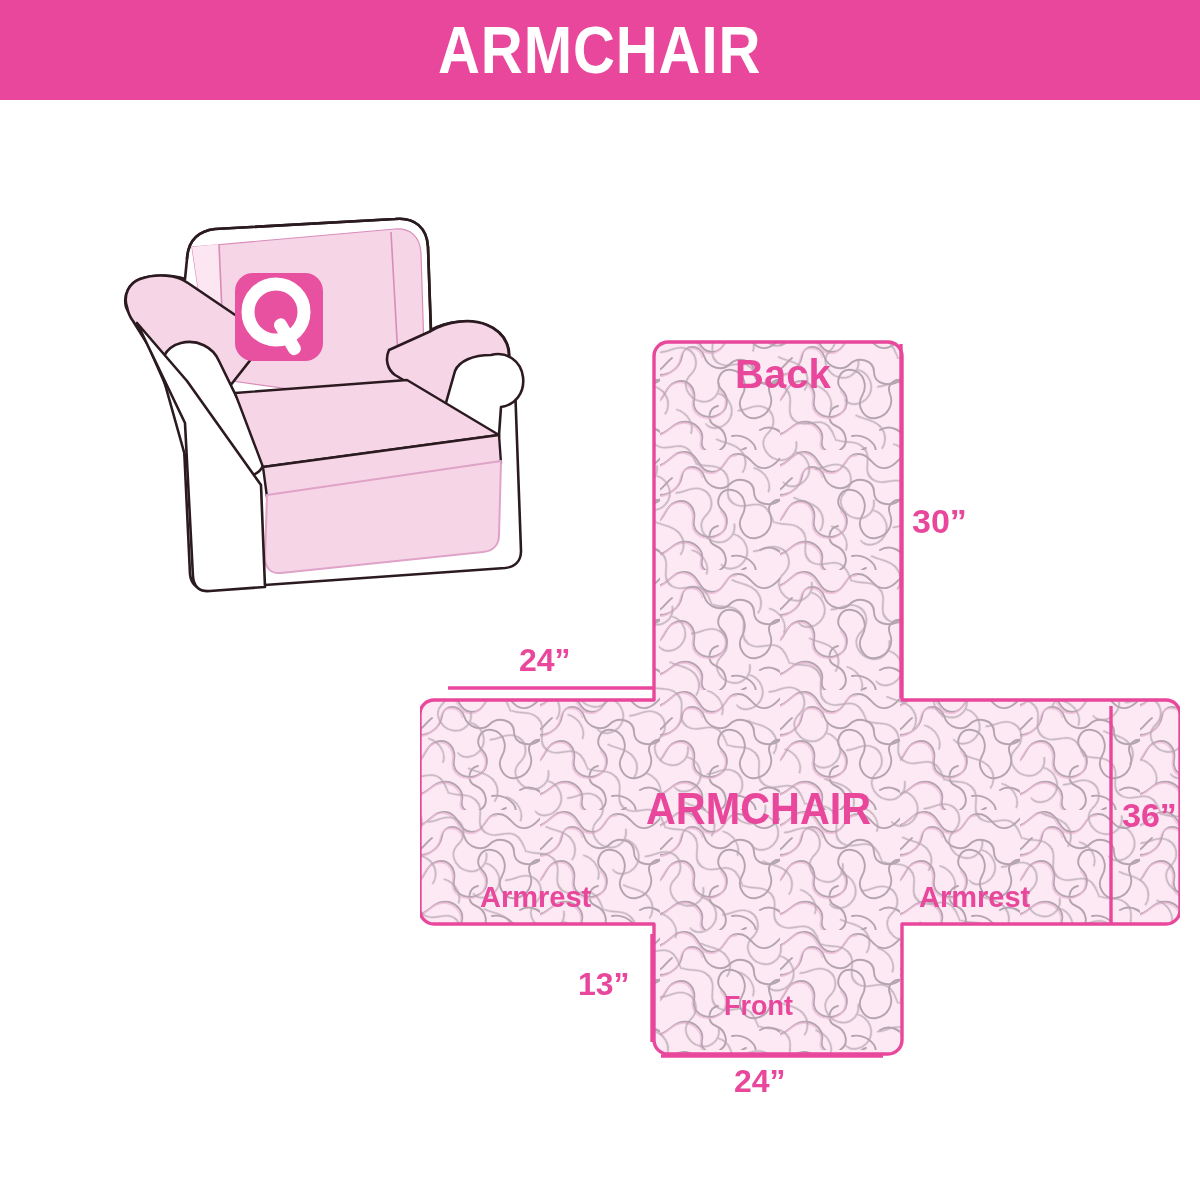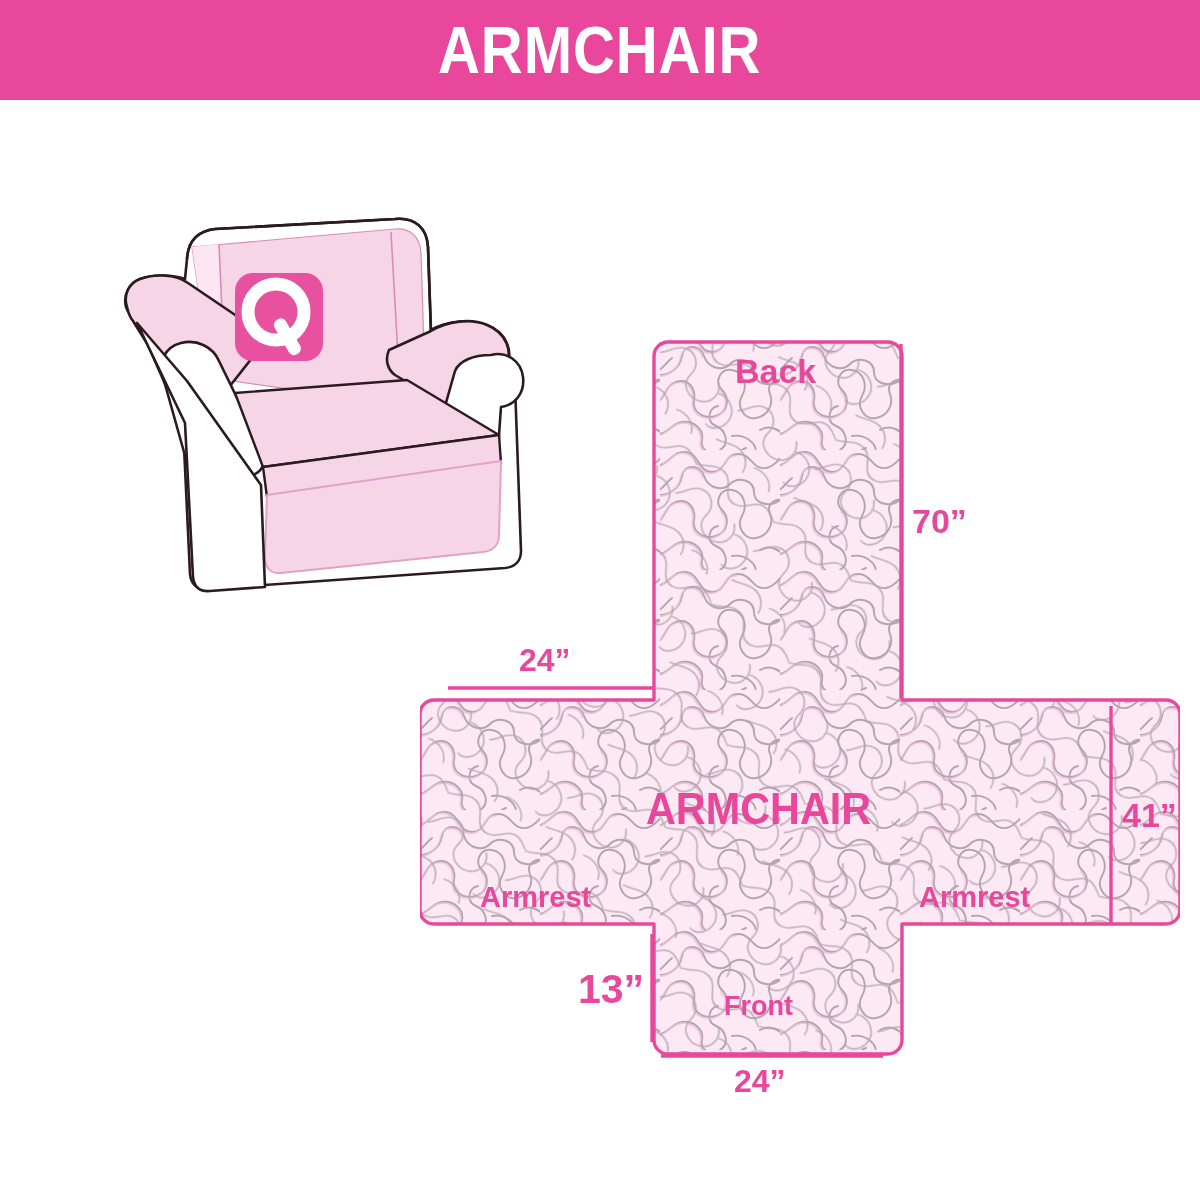--- a/index.html
+++ b/index.html
@@ -229,35 +229,35 @@
       <g stroke="#e8479b" stroke-width="3.4" stroke-linecap="butt">
         <line x1="481" y1="14" x2="481" y2="368"></line>
         <line x1="28" y1="358" x2="235" y2="358"></line>
         <line x1="691" y1="376" x2="691" y2="594"></line>
         <line x1="232" y1="604" x2="232" y2="712"></line>
         <line x1="241" y1="726" x2="463" y2="726"></line>
       </g>
     </svg>
 
     
-    <div class="panel-label" style="left:315px; top:22px; font-size:34px;">Back</div>
+    <div class="panel-label" style="left:315px; top:22px; font-size:40px;">Back</div>
 
     <div class="panel-label" style="left:60px; top:551px; font-size:29px;">Armrest</div>
 
     <div class="panel-label" style="left:499px; top:551px; font-size:29px;">Armrest</div>
 
     <div class="panel-label" style="left:304px; top:661px; font-size:27px;">Front</div>
 
     <div class="panel-label" style="left:226px; top:454px; font-size:44px; letter-spacing:0px; transform:scaleX(0.94); transform-origin:left center;">ARMCHAIR</div>
 
     
-    <div class="dim-label" style="left:492px; top:172px; font-size:34px;">70”</div>
+    <div class="dim-label" style="left:492px; top:172px; font-size:34px;">30”</div>
 
     <div class="dim-label" style="left:99px; top:312px; font-size:32px;">24”</div>
 
-    <div class="dim-label" style="left:702px; top:466px; font-size:34px;">41”</div>
-
-    <div class="dim-label" style="left:158px; top:636px; font-size:41px;">13”</div>
+    <div class="dim-label" style="left:702px; top:466px; font-size:34px;">36”</div>
+
+    <div class="dim-label" style="left:158px; top:636px; font-size:32px;">13”</div>
 
     <div class="dim-label" style="left:314px; top:733px; font-size:32px;">24”</div>
   </div>
 
 </div>
 
 </body></html>

